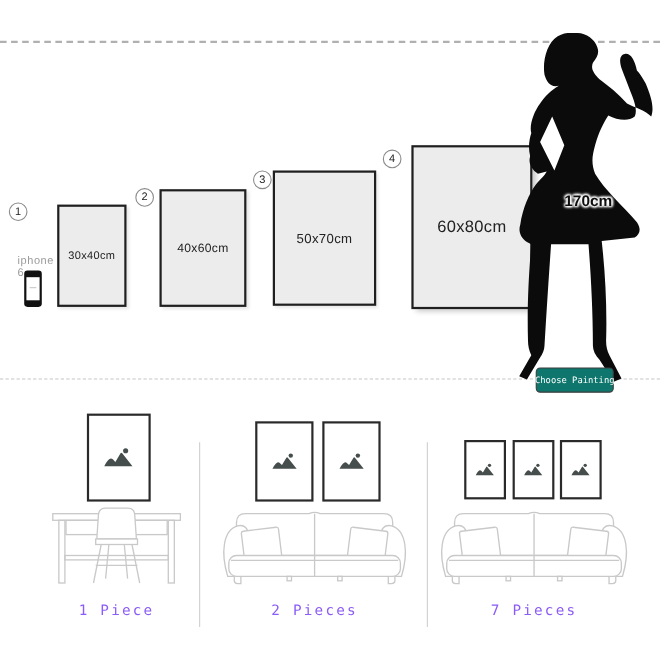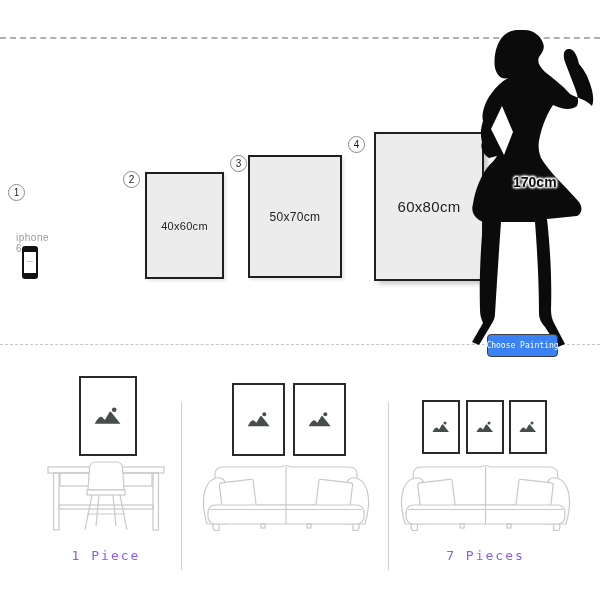--- a/index.html
+++ b/index.html
@@ -38,21 +38,21 @@
   .phone .screen:after{content:"";position:absolute;left:3px;right:3px;top:9px;height:1px;background:#c9c9c9;}
 
   
   .woman{position:absolute;left:455px;top:26px;width:145px;height:326px;}
   .height-label{
     position:absolute;left:513px;top:174px;font-size:14px;font-weight:600;color:#0d0d0d;z-index:4;
     text-shadow:0 0 2px #fff,0 0 3px #fff,0 0 4px #fff,1px 1px 2px #fff,-1px -1px 2px #fff,1px -1px 2px #fff,-1px 1px 2px #fff;
   }
   .choose-btn{
     position:absolute;left:487px;top:334px;width:71px;height:23px;z-index:5;
-    background:#3b82f6;color:#fff;border:1px solid #3d3d3d;border-radius:4px;
+    background:#0f766e;color:#fff;border:1px solid #3d3d3d;border-radius:4px;
     font-family:"DejaVu Sans Mono", monospace;font-size:8px;padding:0;cursor:pointer;
     display:flex;align-items:center;justify-content:center;white-space:nowrap;
   }
 
   
   .vdiv{position:absolute;width:1px;background:#cfcfcf;top:402px;height:168px;}
   .d1{left:181px}.d2{left:388px}
   .wallframe{
     position:absolute;background:#fff;border:2px solid #2a2a2a;
     display:flex;align-items:center;justify-content:center;
@@ -79,20 +79,23 @@
 <div class="canvas">
 
   <div class="dash top"></div>
   <div class="dash mid"></div>
 
   <div class="numcircle c1">1</div>
   <div class="numcircle c2">2</div>
   <div class="numcircle c3">3</div>
   <div class="numcircle c4">4</div>
 
+  <div class="sizeframe f1">
+    <span>30x40cm</span>
+  </div>
   <div class="sizeframe f2">
     <span>40x60cm</span>
   </div>
   <div class="sizeframe f3">
     <span>50x70cm</span>
   </div>
   <div class="sizeframe f4">
     <span>60x80cm</span>
   </div>
 
@@ -190,20 +193,21 @@
     <path d="M6,63 Q1,46 3,34 Q5,20 15,17 Q25,15 25,28 L25,63 Z" fill="#fff"></path>
     <path d="M164,63 Q169,46 167,34 Q165,20 155,17 Q145,15 145,28 L145,63 Z" fill="#fff"></path>
     <rect x="20" y="20" width="34" height="33" rx="2" fill="#fff" transform="rotate(-7 37 36)"></rect>
     <rect x="116" y="20" width="34" height="33" rx="2" fill="#fff" transform="rotate(7 133 36)"></rect>
     <rect x="7" y="44" width="156" height="19" rx="7" fill="#fff"></rect>
     <path d="M85,44 V63 M9,48.5 H161"></path>
     <path d="M12,63 L12,67 Q12,69.5 15,69.5 L18,69.5 L18,63 M158,63 L158,67 Q158,69.5 155,69.5 L152,69.5 L152,63"></path>
     <rect x="60" y="63" width="4" height="4"></rect>
     <rect x="106" y="63" width="4" height="4"></rect>
   </svg>
+  <div class="scene-label lbl2">2 Pieces</div>
 
   <div class="wallframe s3fa">
     <svg width="18" height="14" viewBox="0 0 36 28">
       <circle cx="26" cy="6" r="3" fill="#454e4c"></circle>
       <path d="M1,24 Q7,12 11,16 L14,19 L20,9 Q21,7.5 22,9 L34,24 Z" fill="#454e4c"></path>
     </svg>
   </div>
   <div class="wallframe s3fb">
     <svg width="18" height="14" viewBox="0 0 36 28">
       <circle cx="26" cy="6" r="3" fill="#454e4c"></circle>

